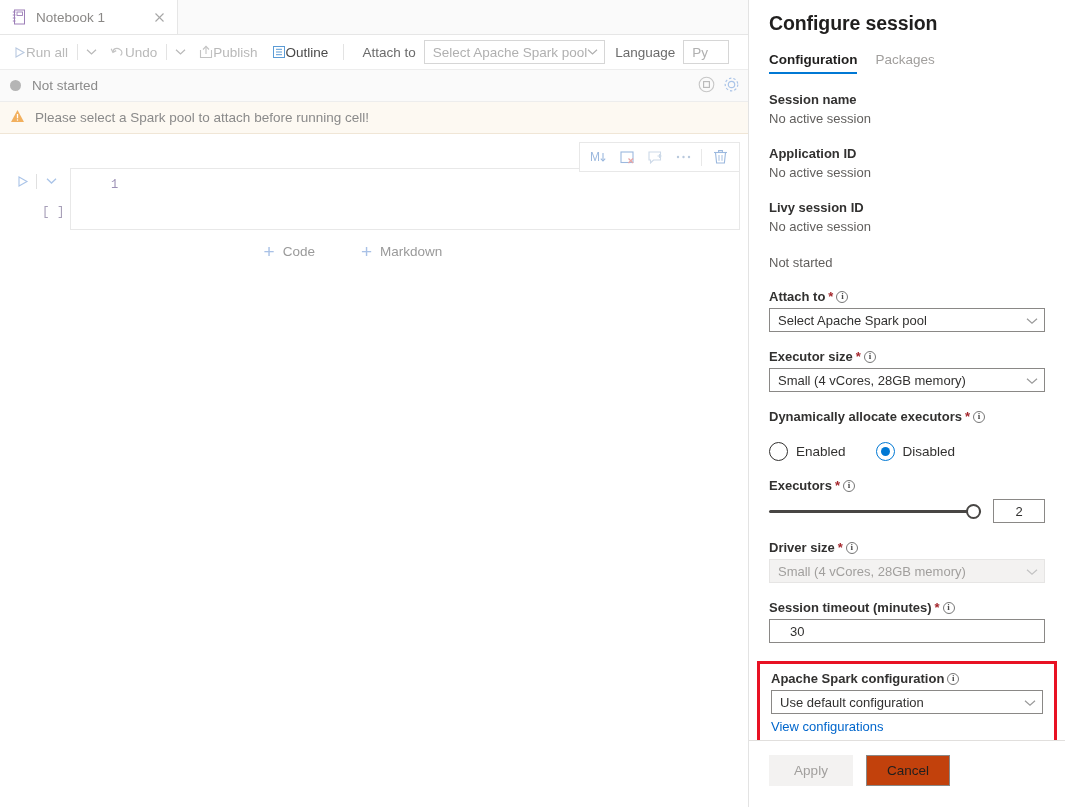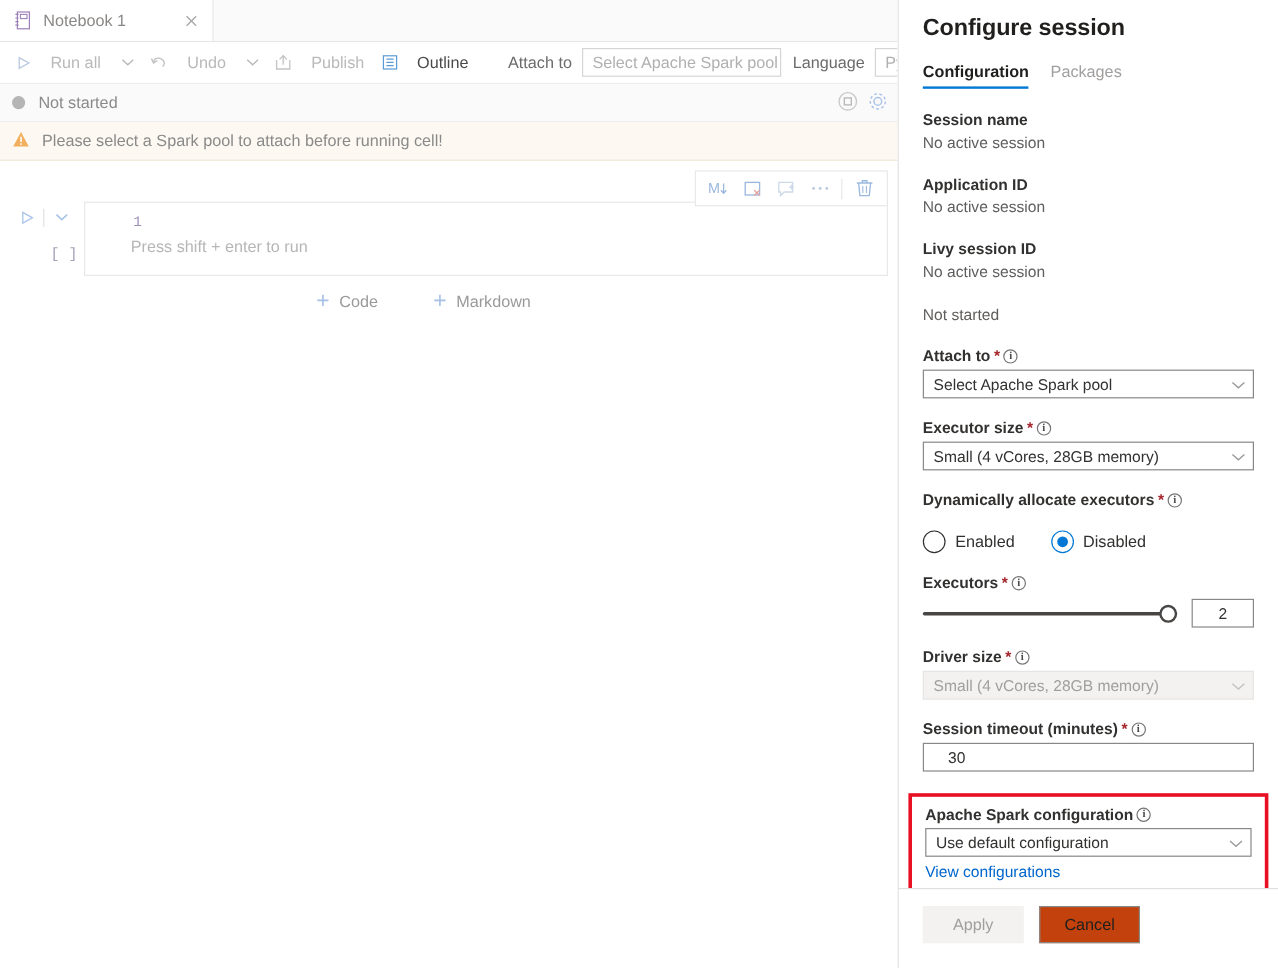--- a/index.html
+++ b/index.html
@@ -49,21 +49,21 @@
   .cmdbar {
     height: 35px; display: flex; align-items: center;
     padding: 0 6px; gap: 0px;
     border-bottom: 1px solid #ededed;
     background: #ffffff;
     font-size: 13.5px;
     white-space: nowrap;
     overflow: hidden;
   }
   .cmd {
-    display: flex; align-items: center; gap: 16px;
+    display: flex; align-items: center; gap: 0;
     padding: 4px 7px; color: #b9b9b9; cursor: default;
   }
   .cmd.enabled { color: #4a4a4a; cursor: pointer; }
   .cmd-sep { width: 1px; height: 16px; background: #e3e3e3; margin: 0 2px; }
   .chev-btn {
     padding: 4px 6px; color: #b9b9b9; cursor: pointer;
     display: flex; align-items: center;
   }
   .attach-label { color: #6b6b6b; padding: 0 8px 0 10px; font-size: 13.5px; }
   .toolbar-select {
@@ -433,21 +433,20 @@
             <span class="g-btn">
               <svg width="11" height="8" viewBox="0 0 11 8">
                   <polyline points="1,1.8 5.5,6 10,1.8" fill="none" stroke="#aac4e8" stroke-width="1.3"></polyline>
                 </svg>
             </span>
           </div>
           <div class="exec-count">[ ]</div>
         </div>
         <div class="cell-box">
           <div class="code-line-no">1</div>
-          <div class="code-placeholder">Press shift + enter to run</div>
         </div>
       </div>
 
       <div class="addrow">
         <span class="add-btn">
           <span class="plus">+</span>
           <span>Code</span>
         </span>
         <span class="add-btn">
           <span class="plus">+</span>

